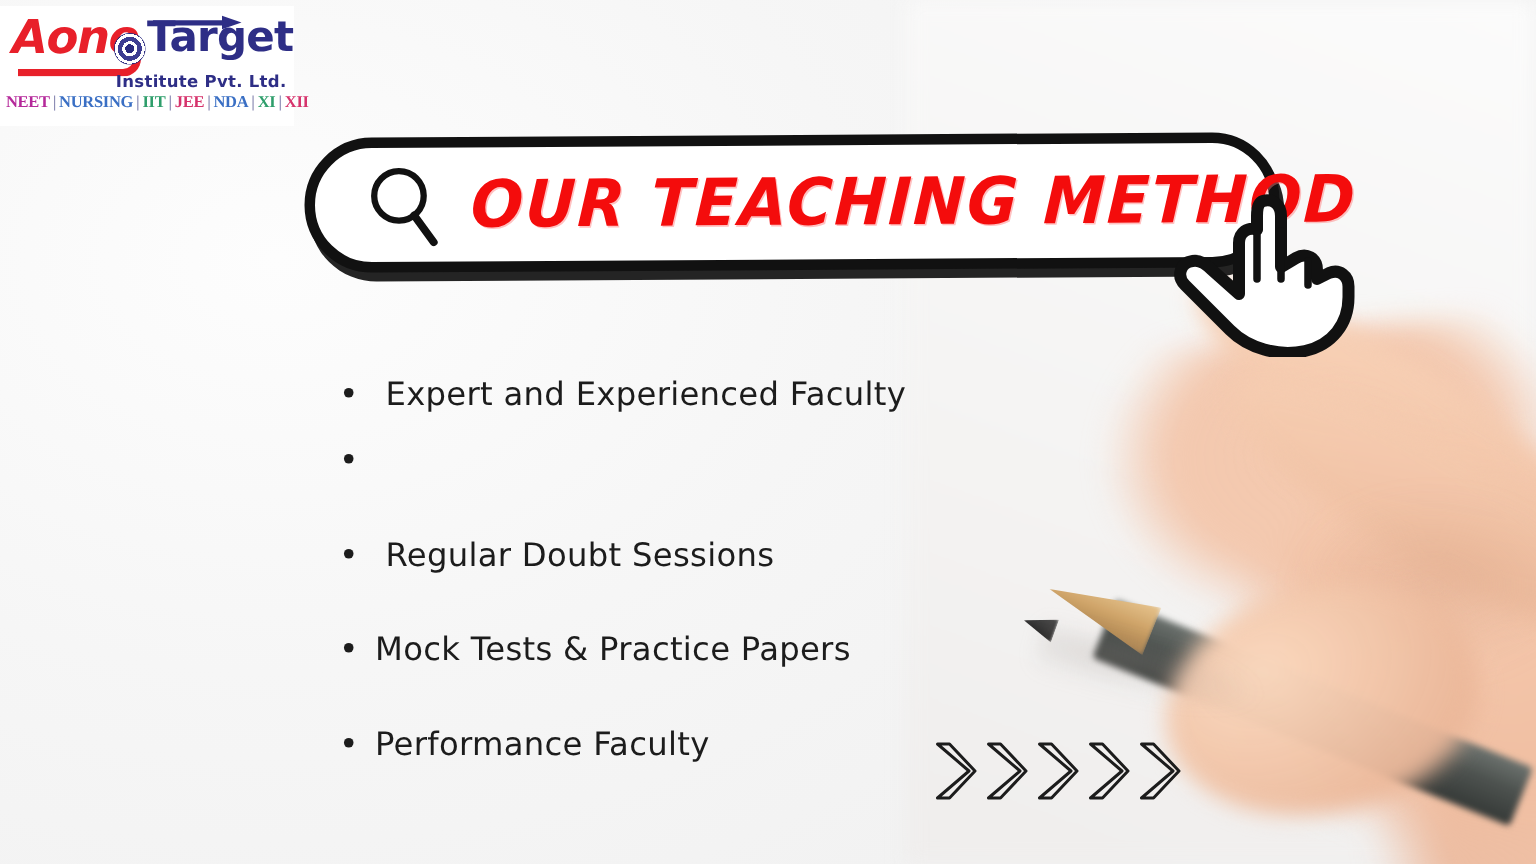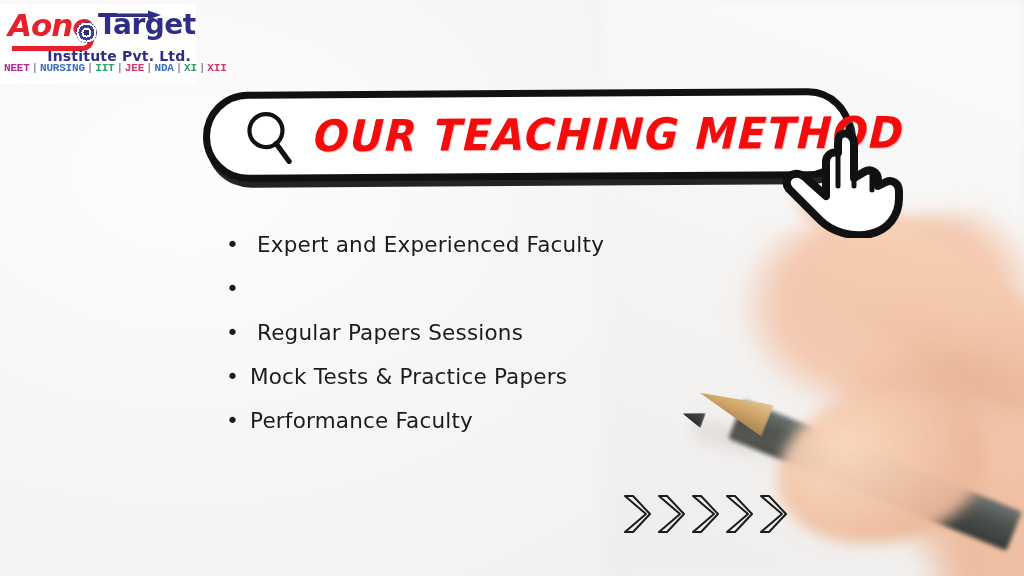--- a/index.html
+++ b/index.html
@@ -188,30 +188,30 @@
   .logo-arrow {
     position: absolute;
     left: 96px; top: 2px;
     width: 60px; height: 10px;
   }
   .logo-sub {
     position: absolute;
     right: 5px; top: 44px;
     font-family: "DejaVu Sans", sans-serif;
     font-weight: 700;
-    font-size: 14px;
+    font-size: 11px;
     color: #2e2e86;
     letter-spacing: 0.2px;
     margin-left: 39px;
   }
   .logo-courses {
     position: absolute;
     left: 4px; top: 58px;
     width: 188px;
-    font-family: Liberation Mono, monospace;
+    font-family: Liberation Serif, serif;
     font-weight: 700;
     font-size: 11px;
     letter-spacing: -0.2px;
     white-space: nowrap;
   }
   .logo-courses .sep { color: #8d8db5; padding: 0 2px; font-weight: 700; }
 
   
   .searchbar {
     position: absolute;
@@ -273,21 +273,21 @@
     color: #1c1c1c;
     letter-spacing: 0.2px;
   }
   .bullet .dot {
     flex: 0 0 auto;
     width: 24px;
     font-size: 22px;
     line-height: 26px;
     color: #1c1c1c;
   }
-  .bullet .txt { white-space: nowrap; }
+  .bullet .txt { white-space: nowrap; margin-top: 19px; }
   .bullet.indented .txt { padding-left: 7px; }
 
   
   .chevrons {
     position: absolute;
     left: 620px;
     top: 492px;
     display: flex;
     gap: 2px;
   }
@@ -348,21 +348,21 @@
   <div class="bullets" id="bullet-list">
       <div class="bullet indented">
         <span class="dot">•</span>
         <span class="txt">Expert and Experienced Faculty</span>
       </div>
       <div class="bullet">
         <span class="dot">•</span>
       </div>
       <div class="bullet indented">
         <span class="dot">•</span>
-        <span class="txt">Regular Papers Sessions</span>
+        <span class="txt">Regular Doubt Sessions</span>
       </div>
       <div class="bullet">
         <span class="dot">•</span>
         <span class="txt">Mock Tests &amp; Practice Papers</span>
       </div>
       <div class="bullet">
         <span class="dot">•</span>
         <span class="txt">Performance Faculty</span>
       </div>
     </div>

